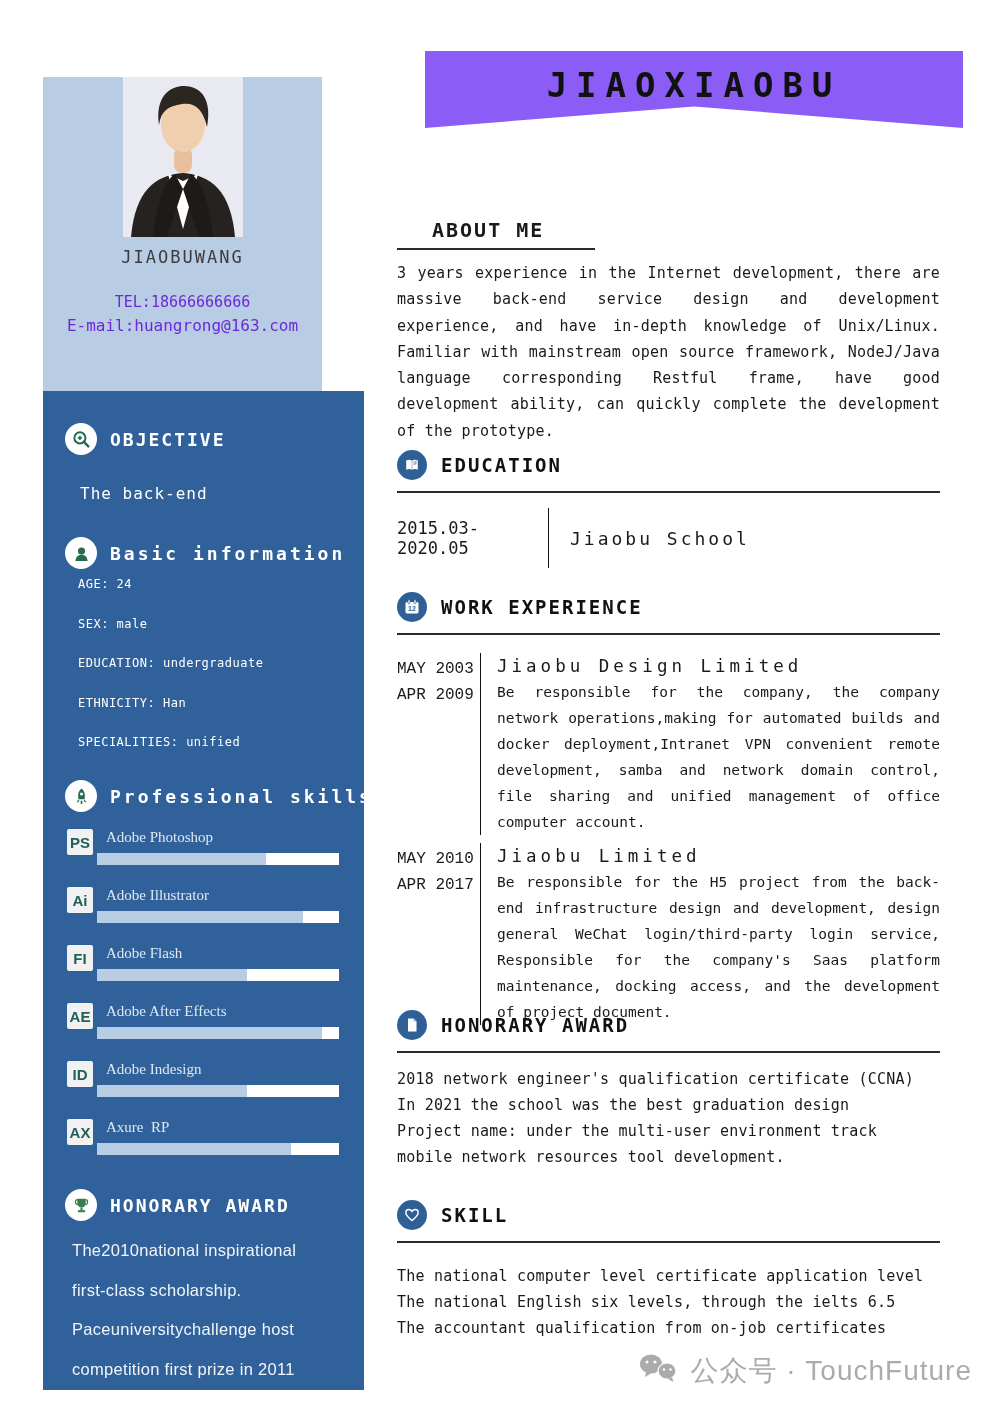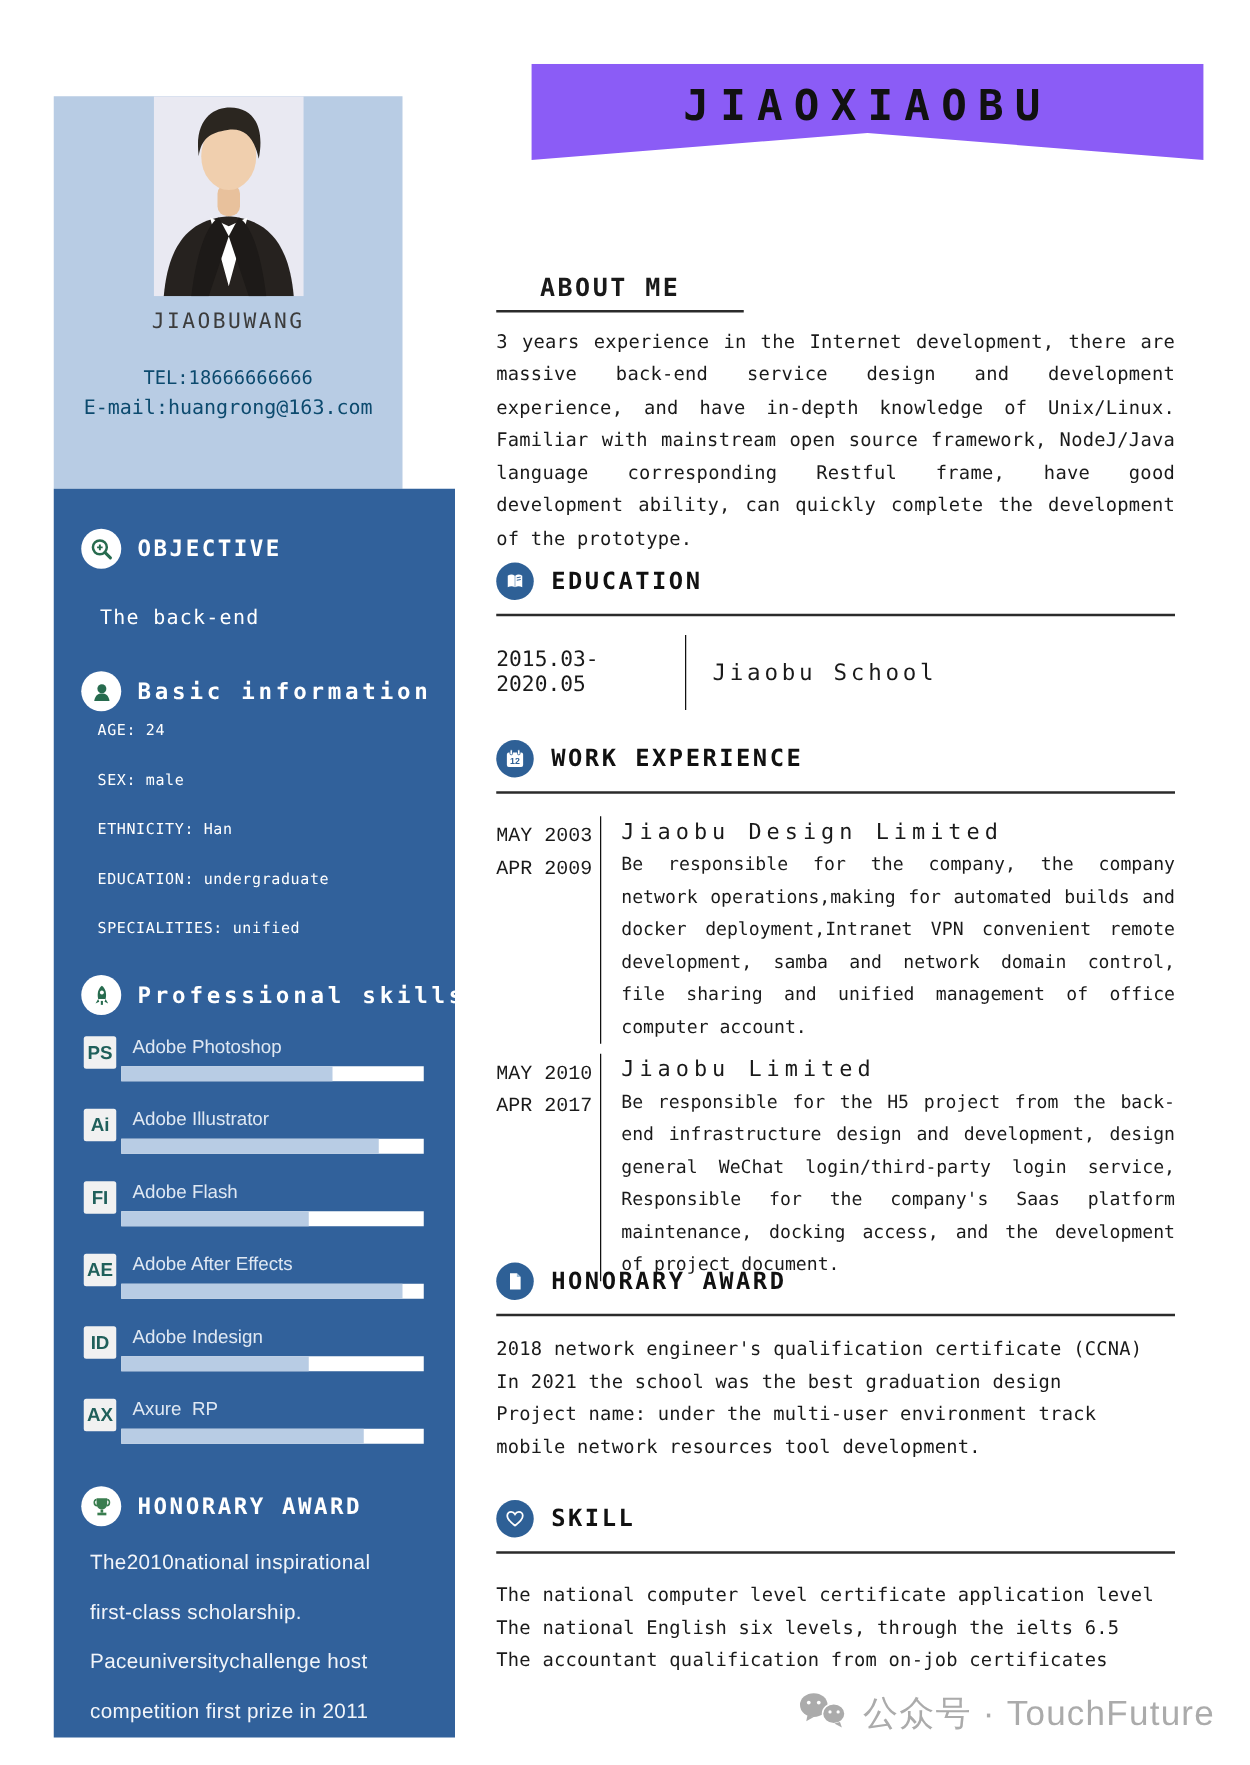--- a/index.html
+++ b/index.html
@@ -4,38 +4,38 @@
 <style>
   * { margin:0; padding:0; box-sizing:border-box; }
   body { background:#ffffff; font-family:"DejaVu Sans Mono", monospace; color:#1a1a1a; }
   .page { position:relative; width:1000px; height:1412px; background:#ffffff; overflow:hidden; }
 
   
   .sidebar { position:absolute; left:43px; top:48px; width:321px; }
   .id-panel { position:relative; width:279px; height:314px; background:#b8cce4; text-align:center; }
   .photo { width:120px; height:160px; margin:29px auto 0; display:block; }
   .person-name { margin-top:10px; font-size:17px; letter-spacing:2px; color:#3c3c3c; }
-  .contact { margin-top:24px; font-size:15px; color:#0c4a6e; line-height:23px; }
+  .contact { margin-top:24px; font-size:15px; color:#6d28d9; line-height:23px; }
   .contact .email { font-size:16px; }
 
   .blue-panel { position:relative; width:321px; height:999px; background:#31619b; color:#ffffff; }
   .sb-block { position:absolute; left:22px; right:22px; }
   .sb-head { display:flex; align-items:center; gap:13px; }
   .sb-circle { width:32px; height:32px; border-radius:50%; background:#ffffff; flex:0 0 32px;
                display:flex; align-items:center; justify-content:center; }
   .sb-title { font-size:18px; font-weight:bold; letter-spacing:2px; white-space:nowrap; }
   .sb-title.spread { letter-spacing:3px; }
   .sb-text { font-size:16px; letter-spacing:1px; }
   .sb-items div { height:39.5px; font-size:12px; letter-spacing:0.5px; }
   .skill-row { display:flex; align-items:flex-start; height:42px; margin-bottom:16px; }
   .skill-badge { width:26px; height:26px; background:#f1f1f1; color:#20605b; border-radius:2px;
                  font-family:"Liberation Sans", sans-serif; font-weight:bold; font-size:15px;
                  display:flex; align-items:center; justify-content:center; flex:0 0 26px; }
   .skill-main { flex:1; margin-left:4px; }
-  .skill-name { font-family:Liberation Sans, sans-serif; font-size:15px; color:#dfe8f3;
+  .skill-name { font-family:Liberation Serif, serif; font-size:15px; color:#dfe8f3;
                 padding-left:9px; margin-bottom:7px; white-space:pre-wrap; }
   .bar { height:12px; background:#ffffff; width:100%; }
   .bar-fill { height:100%; background:#b8cce4; }
   .sb-award-lines div { line-height:39.5px; font-family:"Liberation Sans", sans-serif;
                         font-size:16.5px; color:#f2f5fa; letter-spacing:0.3px; }
 
   
   .banner { position:absolute; left:425px; top:51px; width:538px; height:77px; background:#8b5cf6;
             clip-path:polygon(0 0, 100% 0, 100% 100%, 50% 72%, 0 100%);
             display:flex; justify-content:center; }
@@ -129,22 +129,22 @@
             </svg>
           </span>
           <span class="sb-title spread">Basic information</span>
         </div>
       </div>
 
       <div class="sb-block sb-items" style="top:186px; left:35px;">
 
       <div>AGE: 24</div>
           <div>SEX: male</div>
+          <div>EDUCATION: undergraduate</div>
           <div>ETHNICITY: Han</div>
-          <div>EDUCATION: undergraduate</div>
           <div>SPECIALITIES: unified</div>
         </div>
 
       <div class="sb-block" style="top:389px;">
         <div class="sb-head">
           <span class="sb-circle">
             <svg width="19" height="19" viewBox="0 0 18 18">
               <path d="M9,1.5 C11.8,3.5 12.8,7.5 11.8,11.5 L6.2,11.5 C5.2,7.5 6.2,3.5 9,1.5 Z" fill="#276b4e"></path>
               <circle cx="9" cy="6.6" r="1.5" fill="#ffffff"></circle>
               <path d="M6.2,11.5 L4.2,15 L7,13.6 Z" fill="#276b4e"></path>

